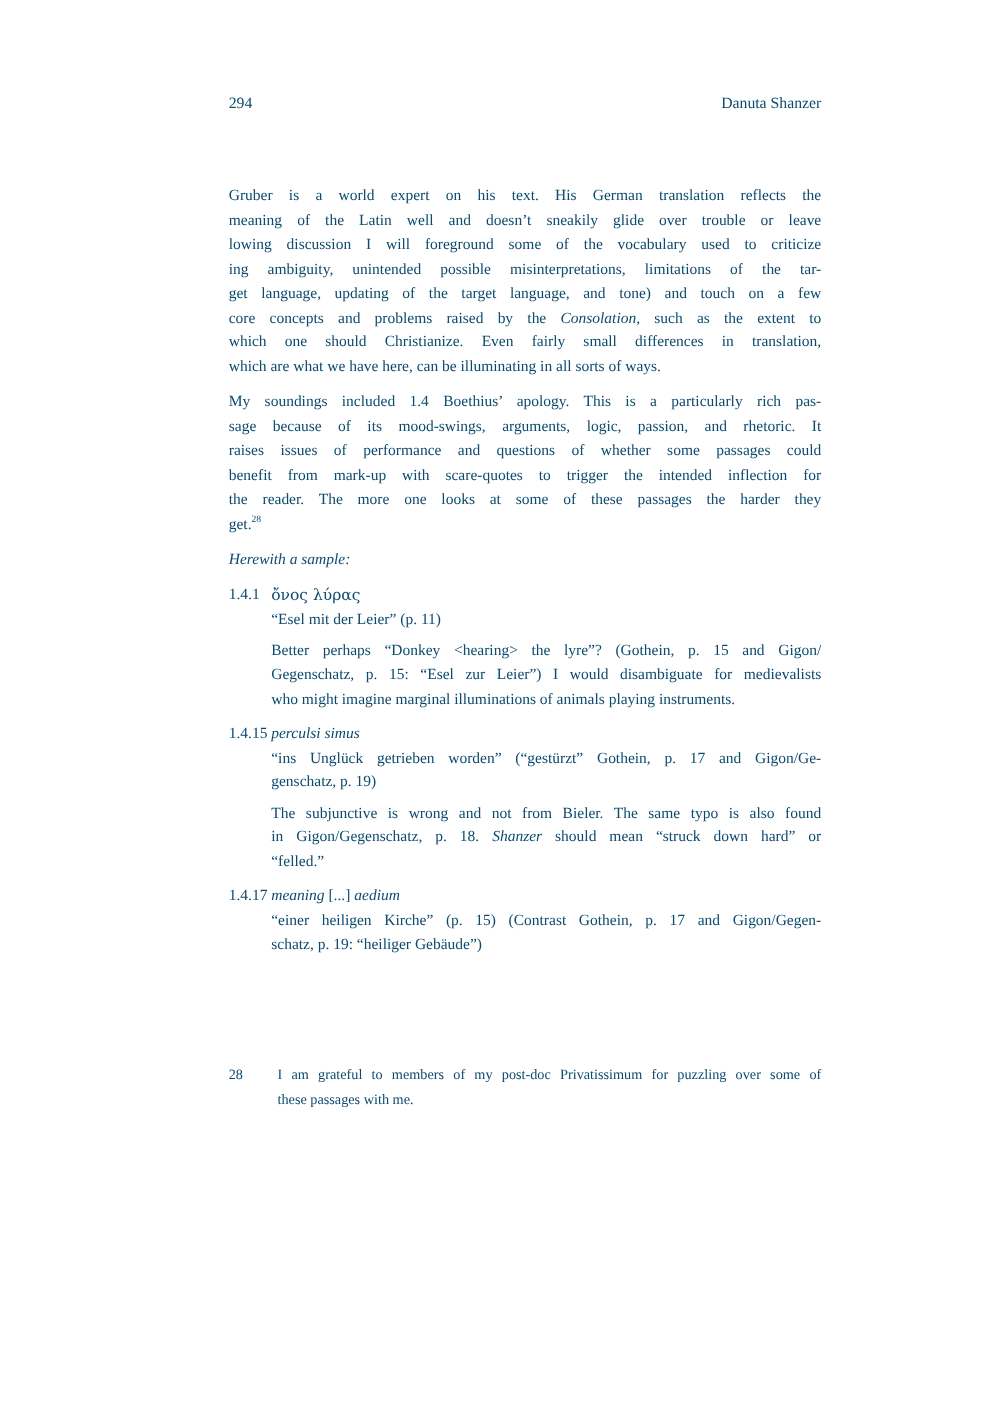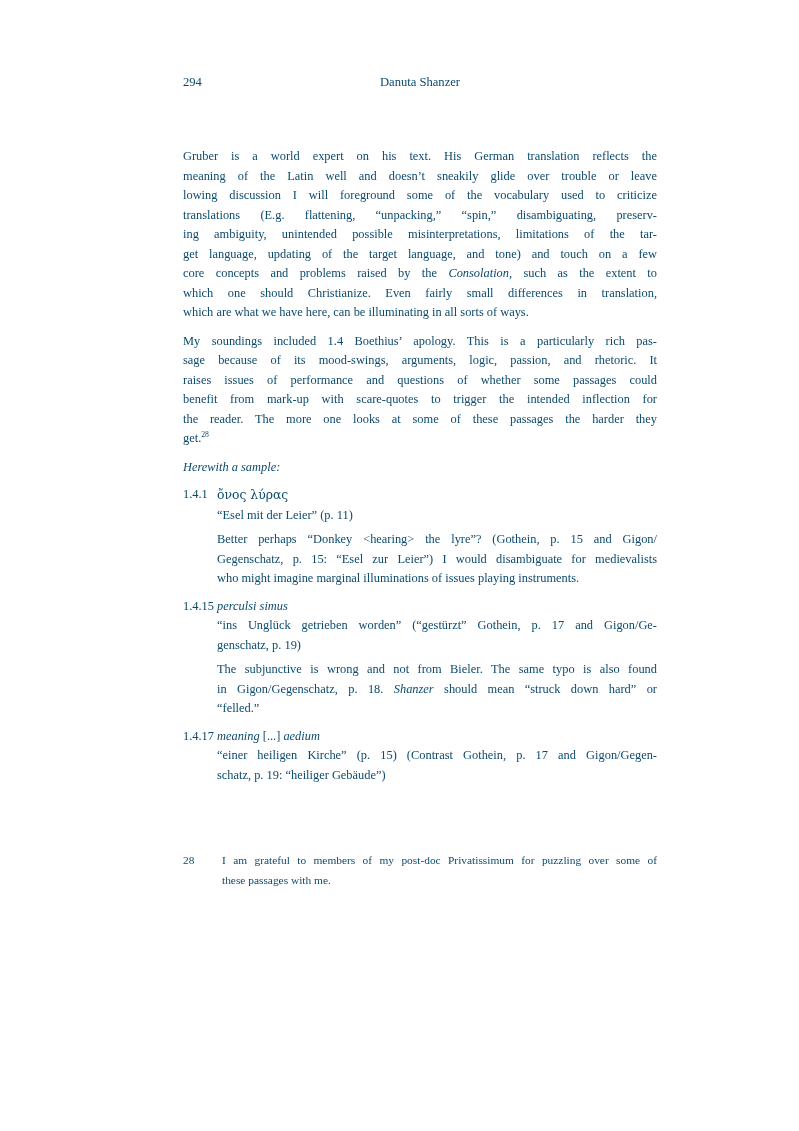--- a/index.html
+++ b/index.html
@@ -21,21 +21,21 @@
     font-size: 12.4px;
     line-height: 19.5px;
   }
   .pagehead {
     position: relative;
     height: 18px;
     font-size: 12.6px;
     margin-bottom: 56px;
   }
   .pagehead .pagenum { position: absolute; left: 0; top: 0; }
-  .pagehead .runhead { position: absolute; left: 0; right: 0; top: 0; text-align: center; }
+  .pagehead .runhead { position: absolute; left: 0; right: 0; top: 0; text-align: right; }
 
   .para { margin: 0; }
   .para + .para { margin-top: 9px; }
   .lead-in { margin-top: 10px; font-style: italic; }
 
   .line { min-height: 19.5px; }
   .line.j { text-align: justify; text-align-last: justify; }
 
   .sample { position: relative; padding-left: 34px; margin-top: 8px; }
   .sample .num { position: absolute; left: 0; top: 0; }
@@ -66,21 +66,20 @@
 
     <div class="pagehead">
       <span class="pagenum">294</span>
       <span class="runhead">Danuta Shanzer</span>
     </div>
 
     <div class="para">
         <div class="line j">Gruber is a world expert on his text. His German translation reflects the</div>
         <div class="line j">meaning of the Latin well and doesn’t sneakily glide over trouble or leave</div>
         <div class="line j">lowing discussion I will foreground some of the vocabulary used to criticize</div>
-        <div class="line j">translations (E.g. flattening, “unpacking,” “spin,” disambiguating, preserv-</div>
         <div class="line j">ing ambiguity, unintended possible misinterpretations, limitations of the tar-</div>
         <div class="line j">get language, updating of the target language, and tone) and touch on a few</div>
         <div class="line j">core concepts and problems raised by the <i>Consolation</i>, such as the extent to</div>
         <div class="line j">which one should Christianize. Even fairly small differences in translation,</div>
         <div class="line">which are what we have here, can be illuminating in all sorts of ways.</div>
       </div>
 
     <div class="para">
         <div class="line j">My soundings included 1.4 Boethius’ apology. This is a particularly rich pas-</div>
         <div class="line j">sage because of its mood-swings, arguments, logic, passion, and rhetoric. It</div>
@@ -96,21 +95,21 @@
 
     <div class="sample">
       <span class="num">1.4.1</span>
       <div class="lemma"><span class="greek">ὄνος λύρας</span></div>
       <div class="quote-block">
           <div class="line">“Esel mit der Leier” (p. 11)</div>
         </div>
       <div class="comment-block">
           <div class="line j">Better perhaps “Donkey &lt;hearing&gt; the lyre”? (Gothein, p. 15 and Gigon/</div>
           <div class="line j">Gegenschatz, p. 15: “Esel zur Leier”) I would disambiguate for medievalists</div>
-          <div class="line">who might imagine marginal illuminations of issues playing instruments.</div>
+          <div class="line">who might imagine marginal illuminations of animals playing instruments.</div>
         </div>
     </div>
 
     <div class="sample">
       <span class="num">1.4.15</span>
       <div class="lemma"><i>perculsi simus</i></div>
       <div class="quote-block">
           <div class="line j">“ins Unglück getrieben worden” (“gestürzt” Gothein, p. 17 and Gigon/Ge-</div>
           <div class="line">genschatz, p. 19)</div>
         </div>

